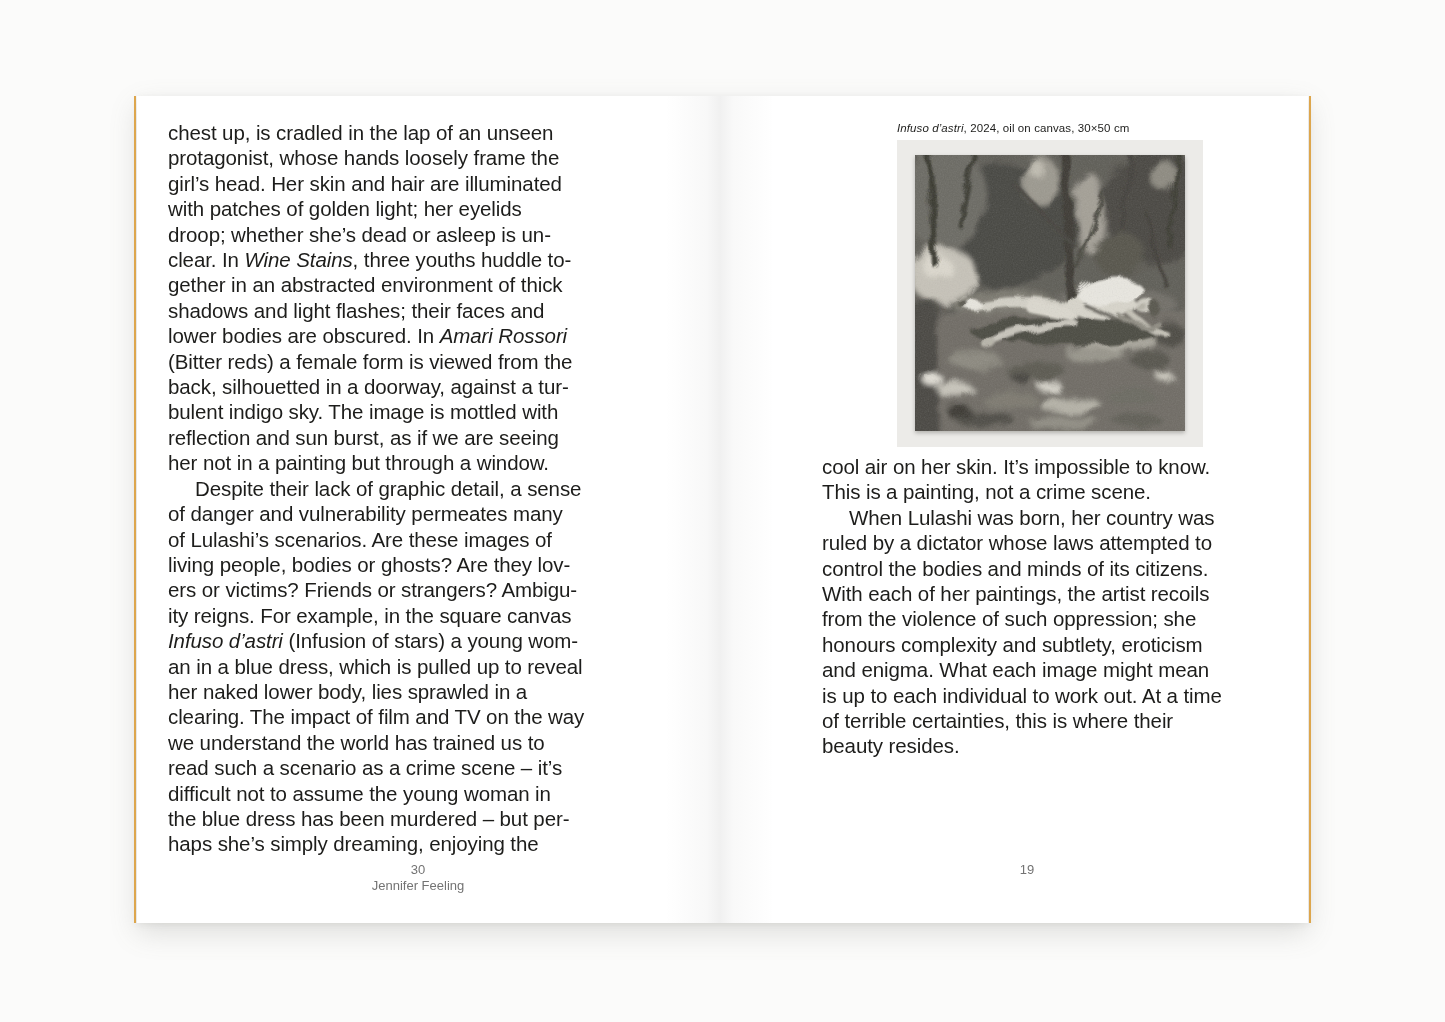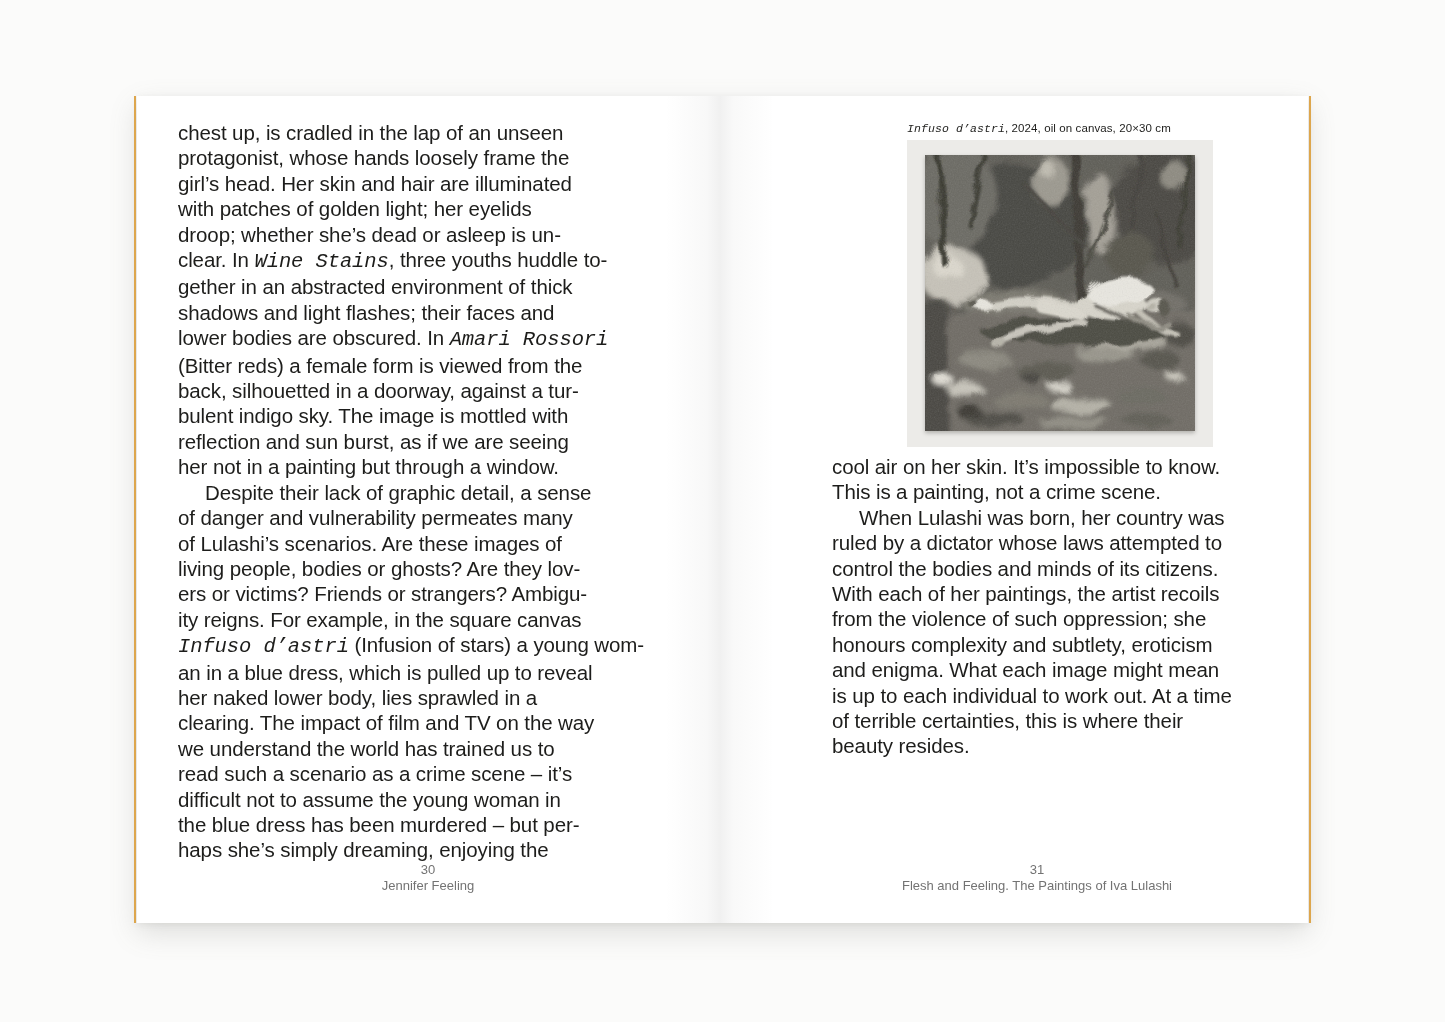--- a/index.html
+++ b/index.html
@@ -44,24 +44,24 @@
 
   .body-text {
     position: absolute;
     font-size: 20.5px;
     line-height: 25.4px;
     letter-spacing: -0.1px;
     white-space: pre;
     color: #1d1d1b;
   }
   .body-text .text-line.indent { padding-left: 27px; }
-  .it { font-style: italic; font-family: Liberation Mono, monospace; }
+  .it { font-style: italic; }
 
   .left-body  { left: 31px;  top: 24px; }   
-  .page-block { position: absolute; top: 0; height: 827px; margin-left: 10px; }
+  .page-block { position: absolute; top: 0; height: 827px; }
   .page-left  { left: 0;     width: 583px; }
   .page-right { left: 583px; width: 588px; }
 
   .footer {
     position: absolute;
     top: 766px;
     text-align: center;
     font-size: 13px;
     line-height: 16px;
     color: #737373;
@@ -111,21 +111,21 @@
     <div class="page-block page-left">
       <div class="body-text left-body"><div class="text-line"><span>chest up, is cradled in the lap of an unseen</span></div><div class="text-line"><span>protagonist, whose hands loosely frame the</span></div><div class="text-line"><span>girl’s head. Her skin and hair are illuminated</span></div><div class="text-line"><span>with patches of golden light; her eyelids</span></div><div class="text-line"><span>droop; whether she’s dead or asleep is un-</span></div><div class="text-line"><span>clear. In </span><span class="it">Wine Stains</span><span>, three youths huddle to-</span></div><div class="text-line"><span>gether in an abstracted environment of thick</span></div><div class="text-line"><span>shadows and light flashes; their faces and</span></div><div class="text-line"><span>lower bodies are obscured. In </span><span class="it">Amari Rossori</span></div><div class="text-line"><span>(Bitter reds) a female form is viewed from the</span></div><div class="text-line"><span>back, silhouetted in a doorway, against a tur-</span></div><div class="text-line"><span>bulent indigo sky. The image is mottled with</span></div><div class="text-line"><span>reflection and sun burst, as if we are seeing</span></div><div class="text-line"><span>her not in a painting but through a window.</span></div><div class="text-line indent"><span>Despite their lack of graphic detail, a sense</span></div><div class="text-line"><span>of danger and vulnerability permeates many</span></div><div class="text-line"><span>of Lulashi’s scenarios. Are these images of</span></div><div class="text-line"><span>living people, bodies or ghosts? Are they lov-</span></div><div class="text-line"><span>ers or victims? Friends or strangers? Ambigu-</span></div><div class="text-line"><span>ity reigns. For example, in the square canvas</span></div><div class="text-line"><span class="it">Infuso d’astri</span><span> (Infusion of stars) a young wom-</span></div><div class="text-line"><span>an in a blue dress, which is pulled up to reveal</span></div><div class="text-line"><span>her naked lower body, lies sprawled in a</span></div><div class="text-line"><span>clearing. The impact of film and TV on the way</span></div><div class="text-line"><span>we understand the world has trained us to</span></div><div class="text-line"><span>read such a scenario as a crime scene – it’s</span></div><div class="text-line"><span>difficult not to assume the young woman in</span></div><div class="text-line"><span>the blue dress has been murdered – but per-</span></div><div class="text-line"><span>haps she’s simply dreaming, enjoying the</span></div></div>
       <div class="footer footer-left">
         <div>30</div>
         <div>Jennifer Feeling</div>
       </div>
     </div>
 
     <div class="page-block page-right">
 
-      <div class="caption"><span class="it">Infuso d’astri</span><span>, 2024, oil on canvas, 20×30 cm</span></div>
+      <div class="caption"><span class="it">Infuso d’astri</span><span>, 2024, oil on canvas, 30×50 cm</span></div>
 
       <div class="artwork-backing">
         <div class="artwork-canvas" aria-label="Grayscale oil painting of a pale female figure lying sprawled in a dark forest clearing">
           <svg viewBox="0 0 270 276" preserveAspectRatio="none" aria-hidden="true">
             <defs>
               <filter id="rough" x="-15%" y="-15%" width="130%" height="130%">
                 <feTurbulence type="fractalNoise" baseFrequency="0.035" numOctaves="3" seed="7" result="n"></feTurbulence>
                 <feDisplacementMap in="SourceGraphic" in2="n" scale="13"></feDisplacementMap>
               </filter>
               <filter id="soft" x="-20%" y="-20%" width="140%" height="140%">
@@ -220,19 +220,18 @@
             </g>
 
             <rect width="270" height="276" fill="#888884" filter="url(#grain)"></rect>
           </svg>
         </div>
       </div>
 
       <div class="body-text right-body"><div class="text-line"><span>cool air on her skin. It’s impossible to know.</span></div><div class="text-line"><span>This is a painting, not a crime scene.</span></div><div class="text-line indent"><span>When Lulashi was born, her country was</span></div><div class="text-line"><span>ruled by a dictator whose laws attempted to</span></div><div class="text-line"><span>control the bodies and minds of its citizens.</span></div><div class="text-line"><span>With each of her paintings, the artist recoils</span></div><div class="text-line"><span>from the violence of such oppression; she</span></div><div class="text-line"><span>honours complexity and subtlety, eroticism</span></div><div class="text-line"><span>and enigma. What each image might mean</span></div><div class="text-line"><span>is up to each individual to work out. At a time</span></div><div class="text-line"><span>of terrible certainties, this is where their</span></div><div class="text-line"><span>beauty resides.</span></div></div>
 
       <div class="footer footer-right">
-        <div>31</div>
-        <div>Flesh and Feeling. The Paintings of Iva Lulashi</div>
+        <div>19</div>
       </div>
     </div>
 
   </div>
 </div>
 
 </body></html>

